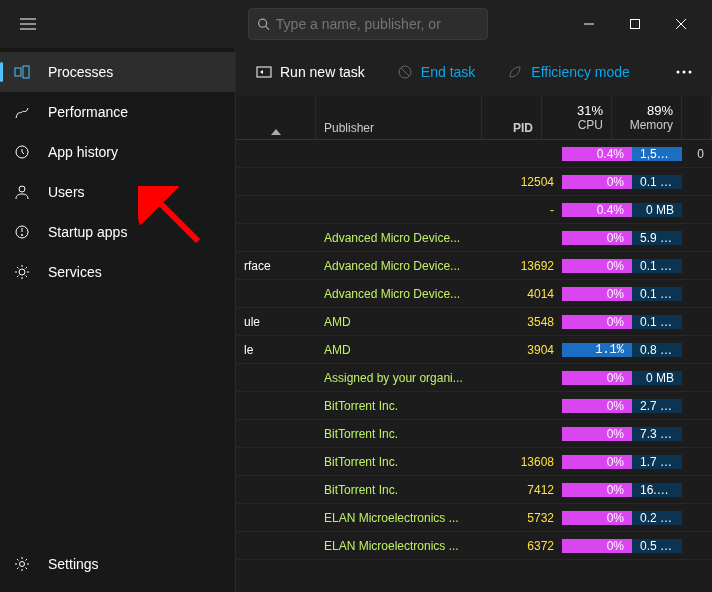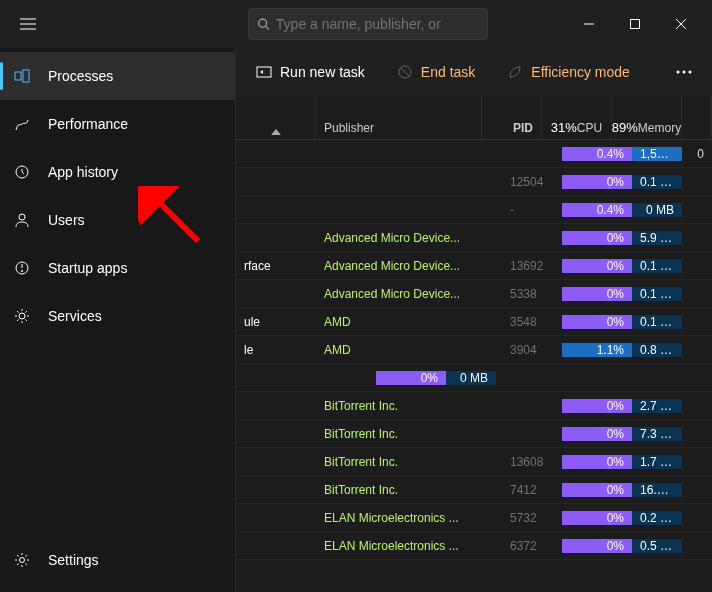--- a/index.html
+++ b/index.html
@@ -7,48 +7,48 @@
 
 .titlebar { height: 48px; display: flex; align-items: center; padding: 0 8px; background: #202020; }
 .hamburger { width: 40px; height: 40px; display: flex; align-items: center; justify-content: center; cursor: pointer; }
 .search-box { flex: 1; margin: 0 8px 0 200px; height: 32px; background: #2d2d2d; border: 1px solid #3a3a3a; border-radius: 4px; display: flex; align-items: center; padding: 0 8px; color: #aaa; font-size: 14px; max-width: 240px; }
 .search-box input { background: transparent; border: none; outline: none; color: #fff; width: 100%; font-size: 14px; }
 .window-controls { display: flex; margin-left: auto; }
 .win-btn { width: 46px; height: 32px; display: flex; align-items: center; justify-content: center; cursor: pointer; }
 
 .sidebar { position: absolute; left: 0; top: 48px; width: 236px; height: calc(100% - 48px); background: #181818; border-right: 1px solid #2a2a2a; display: flex; flex-direction: column; z-index: 10; }
 .nav-list { flex: 1; padding-top: 4px; }
-.nav-item { display: flex; align-items: center; height: 48px; padding: 0 12px; cursor: pointer; font-size: 14px; color: #fff; }
+.nav-item { display: flex; align-items: center; height: 40px; padding: 0 12px; cursor: pointer; font-size: 14px; color: #fff; }
 .nav-item.active { background: #2d2d2d; position: relative; }
 .nav-item.active::before { content: ''; position: absolute; left: 0; top: 10px; bottom: 10px; width: 3px; background: #4cc2ff; border-radius: 2px; }
 .nav-icon { width: 20px; height: 20px; margin-right: 16px; display: flex; align-items: center; justify-content: center; }
 .settings-item { margin-top: auto; margin-bottom: 8px; }
 
 .toolbar { position: absolute; left: 236px; right: 0; top: 48px; height: 48px; display: flex; align-items: center; padding: 0 12px; gap: 16px; background: #202020; }
 .tool-btn { display: flex; align-items: flex-end; gap: 8px; font-size: 14px; color: #fff; cursor: pointer; padding: 6px 8px; border-radius: 4px; }
-.tool-btn.disabled { color: #fdba74; cursor: default; }
+.tool-btn.disabled { color: #0ea5e9; cursor: default; }
 .tool-more { margin-left: auto; }
 
 .table-area { position: absolute; left: 236px; right: 0; top: 96px; bottom: 0; overflow: auto; background: #1c1c1c; }
 .table-header { display: flex; height: 44px; border-bottom: 1px solid #333; font-size: 12px; color: #ccc; position: sticky; top: 0; background: #1c1c1c; }
 .th { display: flex; align-items: flex-end; padding: 4px 8px; border-right: 1px solid #2a2a2a; }
 .th.name { width: 80px; justify-content: center; position: relative; }
 .th.publisher { flex: 1; min-width: 140px; }
 .th.pid { width: 60px; justify-content: flex-end; font-weight: bold; }
-.th.cpu, .th.mem { width: 70px; align-items: flex-end; justify-content: center; }
+.th.cpu, .th.mem { width: 70px; flex-direction: column; align-items: flex-end; justify-content: center; }
 .th.net { width: 30px; justify-content: flex-end; }
 .th .pct { color: #fff; font-size: 13px; }
 
 .row { display: flex; height: 28px; align-items: center; font-size: 12px; border-bottom: 1px solid #262626; }
 .cell { padding: 0 8px; overflow: hidden; white-space: nowrap; text-overflow: ellipsis; }
 .cell.name { width: 80px; }
 .cell.publisher { flex: 1; min-width: 140px; color: #bef264; }
-.cell.pid { width: 60px; color: #737373; }
-.cell.cpu { width: 70px; text-align: right; background: #8b5cf6; color: #fff; }
-.cell.cpu.hot { background: #1b6ec2; }
+.cell.pid { width: 60px; text-align: right; color: #fde047; }
+.cell.cpu { width: 70px; text-align: right; background: #d946ef; color: #fff; }
+.cell.cpu.hot { background: #1b6ec2; font-family: Liberation Mono, monospace; }
 .cell.mem { width: 50px; text-align: right; background: #0a3452; color: #fff; }
 .cell.mem.hot { background: #1b6ec2; }
 .cell.net { width: 30px; text-align: right; color: #ddd; }
 
 .arrow-annotation { position: absolute; left: 138px; top: 186px; z-index: 50; pointer-events: none; }
 
 svg { display: block; }
 </style>
 </head>
 <body>
@@ -239,21 +239,21 @@
         <div class="cell name">rface</div>
         <div class="cell publisher">Advanced Micro Device...</div>
         <div class="cell pid">13692</div>
         <div class="cell cpu">0%</div>
         <div class="cell mem">0.1 MB</div>
         <div class="cell net"></div>
       </div>
       <div class="row">
         <div class="cell name"></div>
         <div class="cell publisher">Advanced Micro Device...</div>
-        <div class="cell pid">5338</div>
+        <div class="cell pid">4014</div>
         <div class="cell cpu">0%</div>
         <div class="cell mem">0.1 MB</div>
         <div class="cell net"></div>
       </div>
       <div class="row">
         <div class="cell name">ule</div>
         <div class="cell publisher">AMD</div>
         <div class="cell pid">3548</div>
         <div class="cell cpu">0%</div>
         <div class="cell mem">0.1 MB</div>
@@ -262,20 +262,21 @@
       <div class="row">
         <div class="cell name">le</div>
         <div class="cell publisher">AMD</div>
         <div class="cell pid">3904</div>
         <div class="cell cpu hot">1.1%</div>
         <div class="cell mem">0.8 MB</div>
         <div class="cell net"></div>
       </div>
       <div class="row">
         <div class="cell name"></div>
+        <div class="cell publisher">Assigned by your organi...</div>
         <div class="cell pid"></div>
         <div class="cell cpu">0%</div>
         <div class="cell mem">0 MB</div>
         <div class="cell net"></div>
       </div>
       <div class="row">
         <div class="cell name"></div>
         <div class="cell publisher">BitTorrent Inc.</div>
         <div class="cell pid"></div>
         <div class="cell cpu">0%</div>

